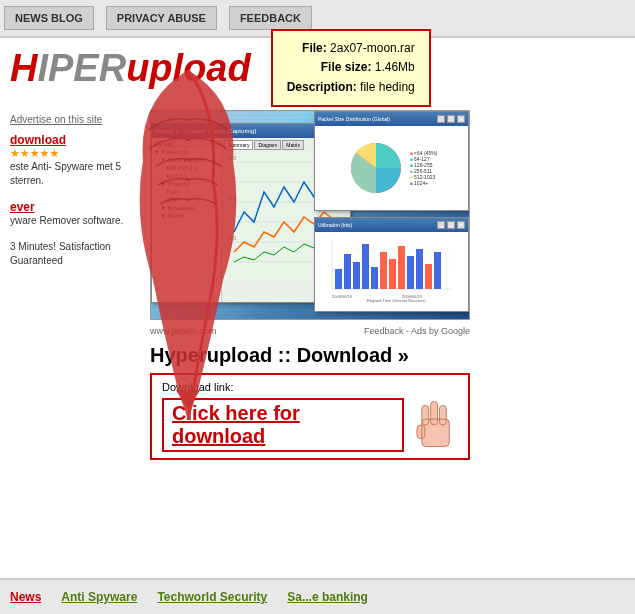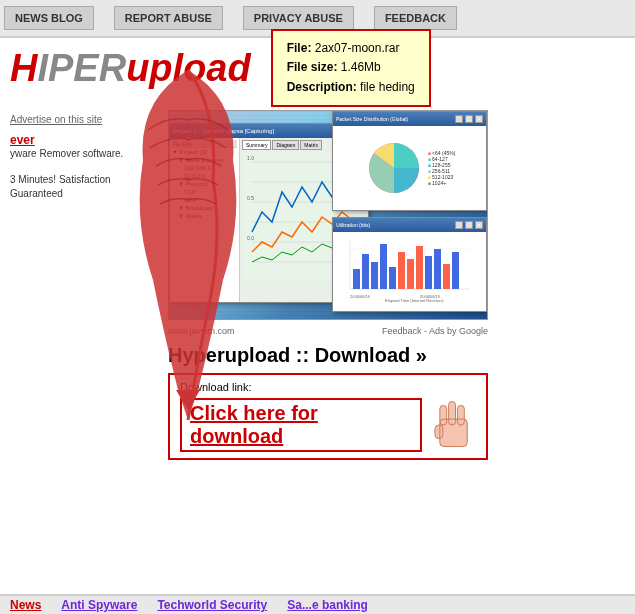--- a/index.html
+++ b/index.html
@@ -12,21 +12,21 @@
       overflow: hidden;
     }
 
     
     .top-nav {
       background: #e8e8e8;
       border-bottom: 2px solid #ccc;
       display: flex;
       align-items: flex-end;
       padding: 6px 4px;
-      gap: 20px;
+      gap: 12px;
     }
     .nav-item {
       background: #d0d0d0;
       border: 1px solid #aaa;
       padding: 5px 10px;
       font-size: 11px;
       font-weight: bold;
       color: #333;
       cursor: pointer;
       text-decoration: none;
@@ -34,20 +34,21 @@
     }
 
     
     .header {
       display: flex;
       align-items: center;
       padding: 6px 10px;
       background: #fff;
       position: relative;
       height: 60px;
+      text-align: right;
     }
     .logo-container {
       display: flex;
       align-items: center;
     }
     .logo-tagline {
       font-size: 9px;
       color: #666;
       display: block;
       margin-top: -4px;
@@ -66,21 +67,21 @@
       margin-left: 20px;
       font-size: 12px;
       line-height: 1.6;
       color: #000;
     }
 
     
     .main-content {
       display: flex;
       padding: 12px 10px;
-      gap: 28px;
+      gap: 10px;
       position: relative;
     }
 
     
     .left-sidebar {
       width: 130px;
       flex-shrink: 0;
     }
     .advertise-link {
       font-size: 10px;
@@ -280,26 +281,26 @@
       position: absolute;
       bottom: 0;
       left: 0;
       right: 0;
       background: #e8e8e8;
       border-top: 2px solid #ccc;
       display: flex;
       align-items: center;
       padding: 6px 10px;
       gap: 20px;
-      height: 20px;
+      height: 36px;
     }
     .footer-nav-item {
       font-size: 12px;
       font-weight: bold;
-      color: #6d28d9;
+      color: #4d7c0f;
       text-decoration: underline;
       cursor: pointer;
       white-space: nowrap;
     }
     .footer-nav-item.active {
       color: #cc0000;
     }
 
     
     .feather-svg {
@@ -328,21 +329,20 @@
         rgba(0,0,0,0.03) 3px,
         rgba(0,0,0,0.03) 4px
       );
     }
   </style>
 </head>
 <body>
 
 <div class="top-nav">
   <a class="nav-item">NEWS BLOG</a>
-  <a class="nav-item">REPORT ABUSE</a>
   <a class="nav-item">PRIVACY ABUSE</a>
   <a class="nav-item">FEEDBACK</a>
 </div>
 
 <div class="header">
   <div class="logo-container">
     <div class="logo-text-wrap">
       <div>
         <span style="font-size:38px;font-weight:bold;color:#cc0000;font-style:italic;">H</span><span style="font-size:38px;font-weight:bold;color:#888;font-style:italic;">IPER</span><span style="font-size:38px;font-weight:bold;color:#cc0000;font-style:italic;">upload</span>
       </div>
@@ -382,20 +382,25 @@
   <path d="M58,140 Q74,136 88,144" stroke="#aa2222" stroke-width="1.5" fill="none" opacity="0.6"></path>
 
   <polygon points="60,350 48,330 72,330" fill="#cc3333"></polygon>
 </svg>
 
 <div class="main-content">
 
   <div class="left-sidebar">
     <a class="advertise-link">Advertise on this site</a>
 
+    <div class="sidebar-block">
+      <div class="red-link">download</div>
+      <div class="sidebar-stars">★★★★★</div>
+      <div class="sidebar-text">este Anti- Spyware met 5 sterren.</div>
+    </div>
 
     <div class="sidebar-block">
       <div class="red-link">ever</div>
       <div class="sidebar-text">yware Remover software.</div>
     </div>
 
     <div class="sidebar-block">
       <div class="sidebar-text">3 Minutes! Satisfaction Guaranteed</div>
     </div>
 

